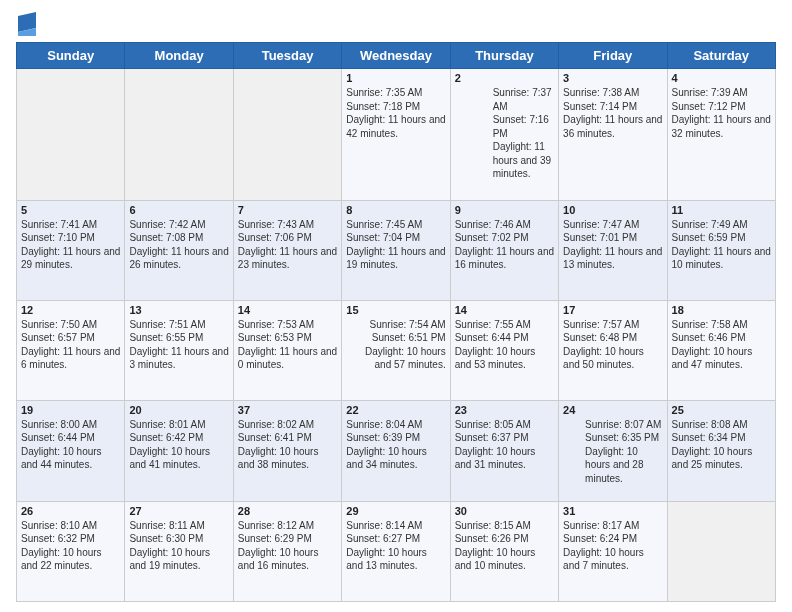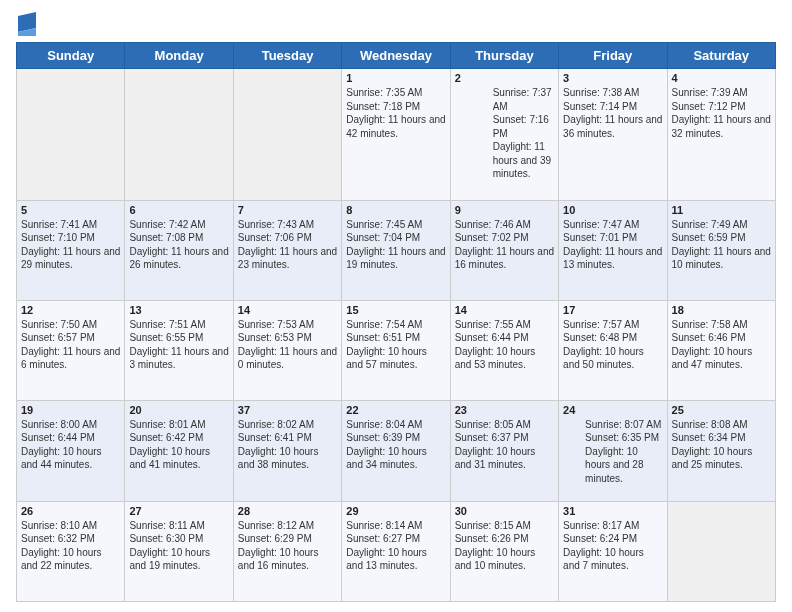--- a/index.html
+++ b/index.html
@@ -224,21 +224,21 @@
 Daylight: 11 hours and 3 minutes.</div>
           </td>
           <td>
             <div class="day-number">14</div>
             <div class="day-info" style="white-space: pre-line;">Sunrise: 7:53 AM
 Sunset: 6:53 PM
 Daylight: 11 hours and 0 minutes.</div>
           </td>
           <td>
             <div class="day-number">15</div>
-            <div class="day-info" style="white-space: pre-line;">Sunrise: 7:54 AM
+            <div class="day-info" style="white-space: pre-line; text-align: right;">Sunrise: 7:54 AM
 Sunset: 6:51 PM
 Daylight: 10 hours and 57 minutes.</div>
           </td>
           <td>
             <div class="day-number">14</div>
             <div class="day-info" style="white-space: pre-line;">Sunrise: 7:55 AM
 Sunset: 6:44 PM
 Daylight: 10 hours and 53 minutes.</div>
           </td>
           <td>

